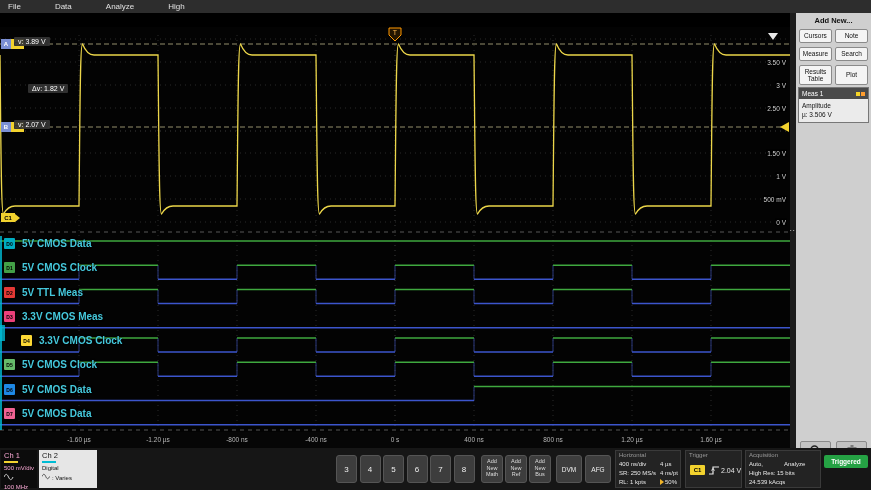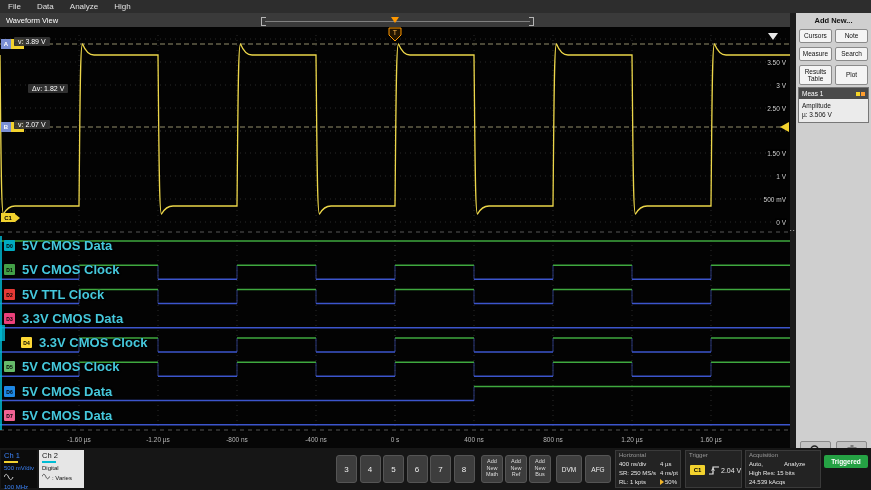--- a/index.html
+++ b/index.html
@@ -2,21 +2,21 @@
 <html><head>
 <meta charset="utf-8">
 <style>
   * { margin:0; padding:0; box-sizing:border-box; }
   body { background:#000; }
   .app { position:relative; width:871px; height:490px; background:#000; overflow:hidden;
          font-family:"Liberation Sans","DejaVu Sans",sans-serif; }
 
   
   .menubar { position:absolute; left:0; top:0; width:871px; height:13px; background:#2d2d2d;
-             display:flex; align-items:center; padding-left:8px; gap:16px; }
+             display:flex; align-items:center; padding-left:8px; gap:34px; }
   .menubar span { font-size:8px; color:#e0e0e0; cursor:default; }
 
   
   .wv-header { position:absolute; left:0; top:13px; width:790px; height:14px; background:#3a3a3a; }
   .wv-title { position:absolute; left:6px; top:3px; font-size:7.5px; color:#fff; }
   .nav-track { position:absolute; left:265px; top:8px; width:265px; height:1px; background:#808080; }
   .nav-bracket-l { position:absolute; left:261px; top:4px; width:5px; height:9px;
                    border-left:1px solid #b5b5b5; border-top:1px solid #b5b5b5; border-bottom:1px solid #b5b5b5; }
   .nav-bracket-r { position:absolute; left:529px; top:4px; width:5px; height:9px;
                    border-right:1px solid #b5b5b5; border-top:1px solid #b5b5b5; border-bottom:1px solid #b5b5b5; }
@@ -50,21 +50,21 @@
   .gm-wrap { position:absolute; left:1px; top:186px; display:flex; align-items:center; }
   .gm { width:14px; height:9px; background:#f2d22e; color:#000; font-size:6px; font-weight:bold;
         display:flex; align-items:center; justify-content:center; }
   .gm-a { width:0; height:0; border-top:4px solid transparent; border-bottom:4px solid transparent;
           border-left:5px solid #f2d22e; }
   .slab { position:absolute; right:3px; transform:translateY(-50%); color:#cfcfcf; font-size:6.5px;
           background:rgba(0,0,0,.7); padding:0 1px; }
   .drow { position:absolute; left:4px; display:flex; align-items:center; }
   .dbit { width:11px; height:11px; border-radius:1px; color:#000; font-size:5px; font-weight:bold;
           display:flex; align-items:center; justify-content:center; }
-  .dlabel { margin-left:7px; color:#45c8dc; font-size:13px; font-weight:bold;
+  .dlabel { margin-left:7px; color:#45c8dc; font-size:10px; font-weight:bold;
             text-shadow:0 0 2px #000; white-space:nowrap; }
 
   
   .time-axis { position:absolute; left:0; top:432px; width:790px; height:16px; background:#060606; }
   .tlab { position:absolute; top:4px; transform:translateX(-50%); color:#b8b8b8; font-size:6.5px; white-space:nowrap; }
 
   
   .divider { position:absolute; left:790px; top:13px; width:6px; height:435px; background:#1c1c1c;
              display:flex; align-items:center; justify-content:center; }
   .divider span { color:#999; font-size:9px; line-height:3px; letter-spacing:0; writing-mode:vertical-lr; }
@@ -82,22 +82,22 @@
   .meas-dots { margin-left:auto; display:flex; gap:1px; }
   .meas-dots i { width:4px; height:4px; display:block; }
   .meas-body { background:#ebebeb; color:#111; font-size:6.5px; padding:2px 3px 3px; }
   .meas-body div { line-height:1.4; }
   .sb-tool { position:absolute; top:428px; height:20px; background:#c2c2c2; border:1px solid #8a8a8a;
              border-radius:2px; display:flex; align-items:center; justify-content:center; cursor:pointer; }
 
   
   .bottom-bar { position:absolute; left:0; top:448px; width:871px; height:42px; background:#161616; }
   .chpanel { position:absolute; top:2px; height:38px; padding:1px 3px; }
-  .ch1p { left:1px; width:36px; background:#0c0c0c; color:#3b82f6; }
-  .ch2p { left:39px; width:45px; background:#e6e6e6; color:#111; }
+  .ch1p { left:1px; width:36px; background:#0c0c0c; color:#f9a8d4; }
+  .ch2p { left:39px; width:58px; background:#e6e6e6; color:#111; }
   .chname { font-size:7.5px; }
   .chaccent { width:14px; height:2px; margin:1px 0; }
   .chline { font-size:6px; line-height:1.45; white-space:nowrap; }
   .numbtn { position:absolute; top:7px; width:21px; height:28px; background:#3d3d3d; border:1px solid #555;
             border-radius:3px; color:#eee; font-size:8px; display:flex; align-items:center; justify-content:center;
             cursor:pointer; }
   .addbtn { position:absolute; top:7px; width:22px; height:28px; background:#3d3d3d; border:1px solid #555;
             border-radius:3px; color:#ddd; font-size:5.5px; text-align:center; line-height:1.2; padding-top:2px;
             cursor:pointer; }
   .fnbtn { position:absolute; top:7px; width:26px; height:28px; background:#3d3d3d; border:1px solid #555;
@@ -119,27 +119,20 @@
 
 <div class="app">
 
   <div class="menubar">
     <span>File</span>
     <span>Data</span>
     <span>Analyze</span>
     <span>High</span>
   </div>
 
-  <div class="wv-header">
-    <span class="wv-title">Waveform View</span>
-    <div class="nav-bracket-l"></div>
-    <div class="nav-track"></div>
-    <div class="nav-bracket-r"></div>
-    <div class="nav-trig"></div>
-  </div>
 
   <div class="plot">
     <svg id="wave-svg" width="790" height="405">
         <line x1="79" y1="8" x2="79" y2="403" class="grid"></line>
         <line x1="158" y1="8" x2="158" y2="403" class="grid"></line>
         <line x1="237" y1="8" x2="237" y2="403" class="grid"></line>
         <line x1="316" y1="8" x2="316" y2="403" class="grid"></line>
         <line x1="395" y1="8" x2="395" y2="403" class="grid gc"></line>
         <line x1="474" y1="8" x2="474" y2="403" class="grid"></line>
         <line x1="553" y1="8" x2="553" y2="403" class="grid"></line>
@@ -217,25 +210,25 @@
     <div class="drow" style="top:211px;">
       <span class="dbit" style="background: rgb(0, 172, 193);">D0</span>
       <span class="dlabel">5V CMOS Data</span>
     </div>
     <div class="drow" style="top:235px;">
       <span class="dbit" style="background: rgb(67, 160, 71);">D1</span>
       <span class="dlabel">5V CMOS Clock</span>
     </div>
     <div class="drow" style="top:260px;">
       <span class="dbit" style="background: rgb(229, 57, 53);">D2</span>
-      <span class="dlabel">5V TTL Clock</span>
+      <span class="dlabel">5V TTL Meas</span>
     </div>
     <div class="drow" style="top:284px;">
       <span class="dbit" style="background: rgb(236, 64, 122);">D3</span>
-      <span class="dlabel">3.3V CMOS Data</span>
+      <span class="dlabel">3.3V CMOS Meas</span>
     </div>
     <div class="drow" style="top:308px;padding-left:17px;">
       <span class="dbit" style="background: rgb(253, 216, 53);">D4</span>
       <span class="dlabel">3.3V CMOS Clock</span>
     </div>
     <div class="drow" style="top:332px;">
       <span class="dbit" style="background: rgb(102, 187, 106);">D5</span>
       <span class="dlabel">5V CMOS Clock</span>
     </div>
     <div class="drow" style="top:357px;">

